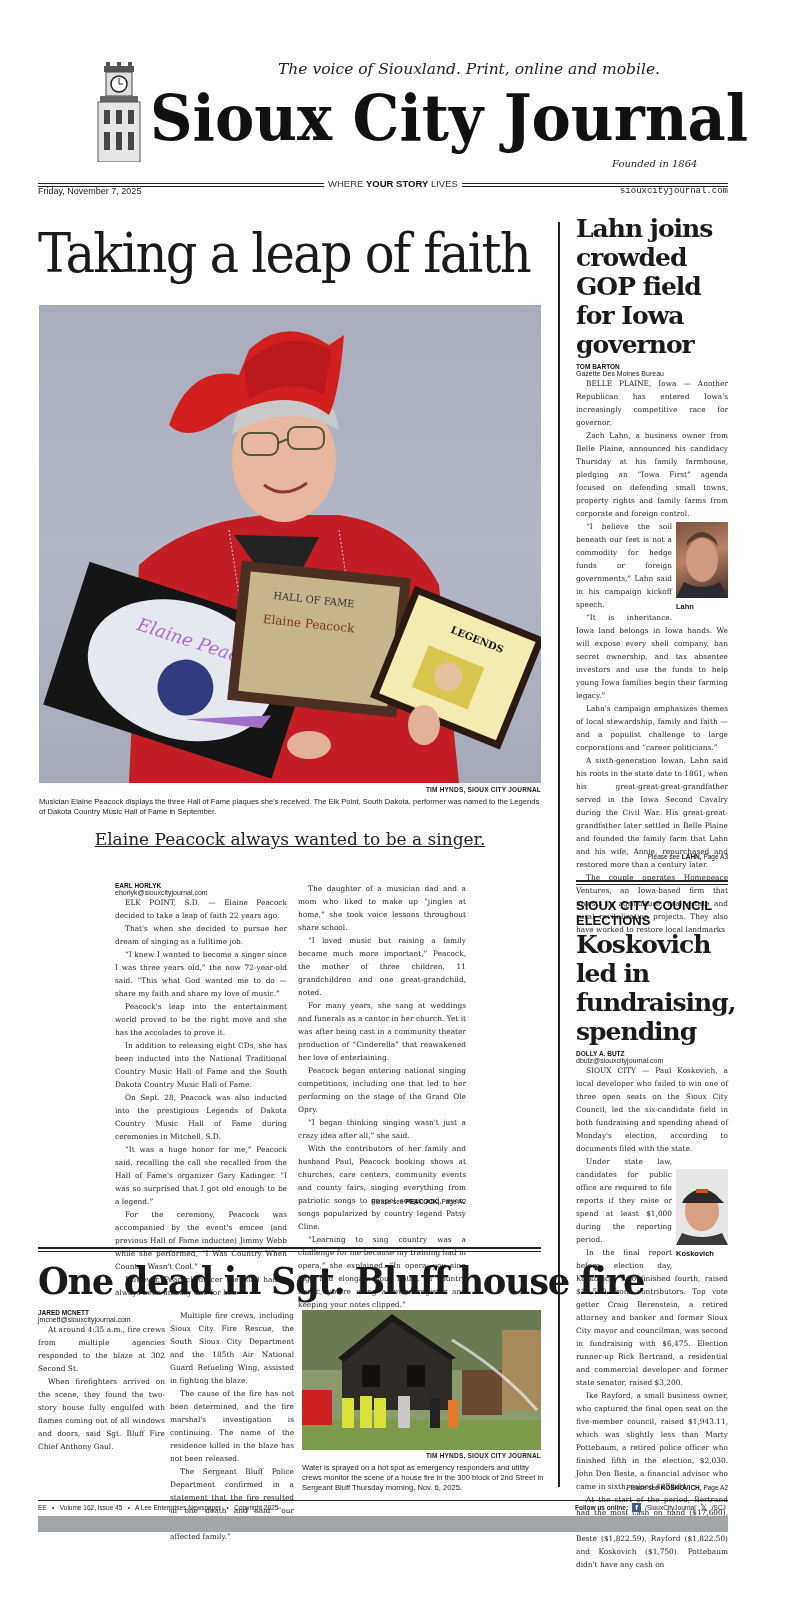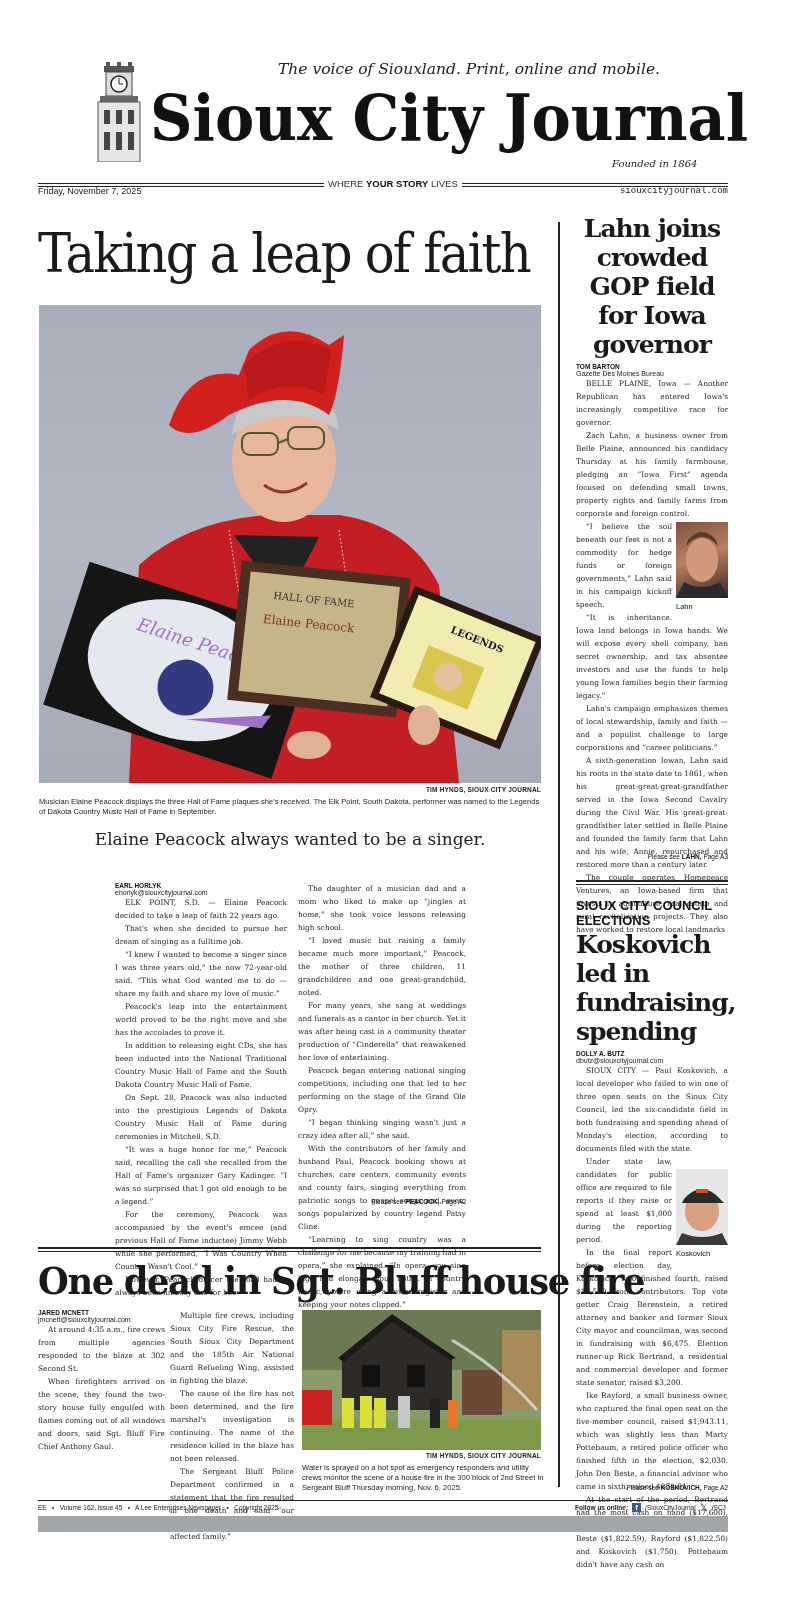--- a/index.html
+++ b/index.html
@@ -19,35 +19,35 @@
   .rule-row .motto { position: absolute; left: 286px; top: -2px; font-family: "Liberation Sans", sans-serif; font-size: 9.5px; color: #333; white-space: nowrap; background: #fff; padding: 0 4px; }
   .rule-row .motto b { color: #111; }
   .dateline { left: 38px; top: 186px; font-family: "Liberation Sans", sans-serif; font-size: 9px; color: #222; }
   .siteurl { right: 64px; top: 186px; font-family: Liberation Mono, monospace; font-size: 9px; color: #222; }
 
   
   .lead-head { left: 38px; top: 222px; font-family: "DejaVu Serif", serif; font-size: 54px; font-weight: normal; color: #1a1a1a; letter-spacing: -2px; white-space: nowrap; transform: scaleX(0.92); transform-origin: left top; }
   .lead-photo { left: 39px; top: 305px; width: 502px; height: 478px; overflow: hidden; background: linear-gradient(180deg, #a9adbb 0%, #b3b7c6 50%, #a5a9b8 100%); }
   .credit { font-family: "Liberation Sans", sans-serif; font-size: 6.5px; font-weight: bold; color: #222; text-align: right; letter-spacing: .2px; }
   .caption { font-family: "Liberation Sans", sans-serif; font-size: 7.6px; line-height: 10px; color: #222; }
-  .deck { left: 60px; top: 828px; width: 460px; text-align: center; font-family: "DejaVu Serif", serif; font-size: 17px; line-height: 22px; color: #222; }
+  .deck { left: 60px; top: 828px; width: 460px; text-align: center; font-family: "DejaVu Serif", serif; font-size: 17px; line-height: 22px; color: #222; text-decoration: underline; }
 
   .byline-name { font-family: "Liberation Sans", sans-serif; font-size: 6.5px; font-weight: bold; color: #111; }
   .byline-sub { font-family: "Liberation Sans", sans-serif; font-size: 7px; color: #222; }
   .body-col { font-family: "DejaVu Serif", serif; font-size: 7.4px; line-height: 13px; color: #222; text-align: justify; }
   .body-col p { text-indent: 10px; }
   .see-also { font-family: "Liberation Sans", sans-serif; font-size: 6.5px; color: #111; text-align: right; }
   .see-also b { font-weight: bold; }
 
   
   .rail-divider { left: 558px; top: 222px; width: 1.5px; height: 1265px; background: #222; }
   .rail-head { font-family: "DejaVu Serif", serif; font-weight: bold; color: #1a1a1a; letter-spacing: -1px; }
   .kicker { font-family: "Liberation Sans", sans-serif; font-weight: bold; font-size: 13px; line-height: 15px; color: #111; }
   .mugshot { overflow: hidden; }
-  .mug-label { font-family: "Liberation Sans", sans-serif; font-size: 7.5px; font-weight: normal; color: #111; }
+  .mug-label { font-family: "Liberation Sans", sans-serif; font-size: 7.5px; font-weight: bold; color: #111; }
   .float-right { float: right; margin: 2px 0 2px 4px; }
 
   
   .double-rule { height: 5px; border-top: 2px solid #222; border-bottom: 1px solid #222; }
   .fire-head { left: 38px; top: 1258px; font-family: "DejaVu Serif", serif; font-weight: bold; font-size: 38px; letter-spacing: -1.5px; color: #1a1a1a; white-space: nowrap; transform: scaleX(0.93); transform-origin: left top; }
   .fire-photo { left: 302px; top: 1310px; width: 239px; height: 140px; overflow: hidden; background: #7b8a5a; }
 
   
   .footer-rule { left: 38px; top: 1500px; width: 690px; height: 1px; background: #222; }
   .footer-text { left: 38px; top: 1504px; font-family: "Liberation Sans", sans-serif; font-size: 6.5px; color: #222; white-space: nowrap; }
@@ -157,37 +157,37 @@
       <p>In addition to releasing eight CDs, she has been inducted into the National Traditional Country Music Hall of Fame and the South Dakota Country Music Hall of Fame.</p>
       <p>On Sept. 28, Peacock was also inducted into the prestigious Legends of Dakota Country Music Hall of Fame during ceremonies in Mitchell, S.D.</p>
     <p>“It was a huge honor for me,” Peacock said, recalling the call she recalled from the Hall of Fame's organizer Gary Kadinger. “I was so surprised that I got old enough to be a legend.”</p>
       <p>For the ceremony, Peacock was accompanied by the event's emcee (and previous Hall of Fame inductee) Jimmy Webb while she performed, “I Was Country When Country Wasn't Cool.”</p>
       <p>However, Peacock officer the road hadn't always been an easy one for her.</p>
   </div>
 </div>
 
 <div class="abs" style="left:298px;top:882px;width:168px;">
   <div class="body-col">
-    <p>The daughter of a musician dad and a mom who liked to make up “jingles at home,” she took voice lessons releasing high school.</p>
+    <p>The daughter of a musician dad and a mom who liked to make up “jingles at home,” she took voice lessons throughout share school.</p>
       <p>“I loved music but raising a family became much more important,” Peacock, the mother of three children, 11 grandchildren and one great-grandchild, noted.</p>
       <p>For many years, she sang at weddings and funerals as a cantor in her church. Yet it was after being cast in a community theater production of “Cinderella” that reawakened her love of entertaining.</p>
     <p>Peacock began entering national singing competitions, including one that led to her performing on the stage of the Grand Ole Opry.</p>
       <p>“I began thinking singing wasn't just a crazy idea after all,” she said.</p>
       <p>With the contributors of her family and husband Paul, Peacock booking shows at churches, care centers, community events and county fairs, singing everything from patriotic songs to gospel songs and, even, songs popularized by country legend Patsy Cline.</p>
     <p>“Learning to sing country was a challenge for me because my training had in opera,” she explained. “In opera, you sing high and elongate your notes. In country music, you're using a lower register and keeping your notes clipped.”</p>
   </div>
 </div>
 <div class="abs see-also" style="left:298px;top:1198px;width:168px;">
   <span>Please see </span><b>PEACOCK,</b><span> Page A2</span>
 </div>
 
 <div class="abs rail-divider"></div>
 
 <div class="abs" style="left:576px;top:214px;width:152px;">
-  <h2 class="rail-head" style="font-size:25px;line-height:29px;text-align:center;">Lahn joins crowded GOP field for Iowa governor</h2>
+  <h2 class="rail-head" style="font-size:25px;line-height:29px;">Lahn joins crowded GOP field for Iowa governor</h2>
   <div class="byline-name" style="margin-top:4px;">TOM BARTON</div>
   <div class="byline-sub">Gazette Des Moines Bureau</div>
   <div class="body-col">
     <p>BELLE PLAINE, Iowa — Another Republican has entered Iowa's increasingly competitive race for governor.</p>
     <p>Zach Lahn, a business owner from Belle Plaine, announced his candidacy Thursday at his family farmhouse, pledging an “Iowa First” agenda focused on defending small towns, property rights and family farms from corporate and foreign control.</p>
     <div class="float-right">
       <div class="mugshot" style="width:52px;height:76px;background:linear-gradient(160deg,#7a5240,#b98063 45%,#3c2a24);">
         <svg width="52" height="76">
             <ellipse cx="26" cy="38" rx="16" ry="22" fill="#d29a7c"></ellipse>
             <path d="M10 24 Q26 6 42 24 L40 18 Q26 2 12 18 Z" fill="#5a3a2a"></path>

